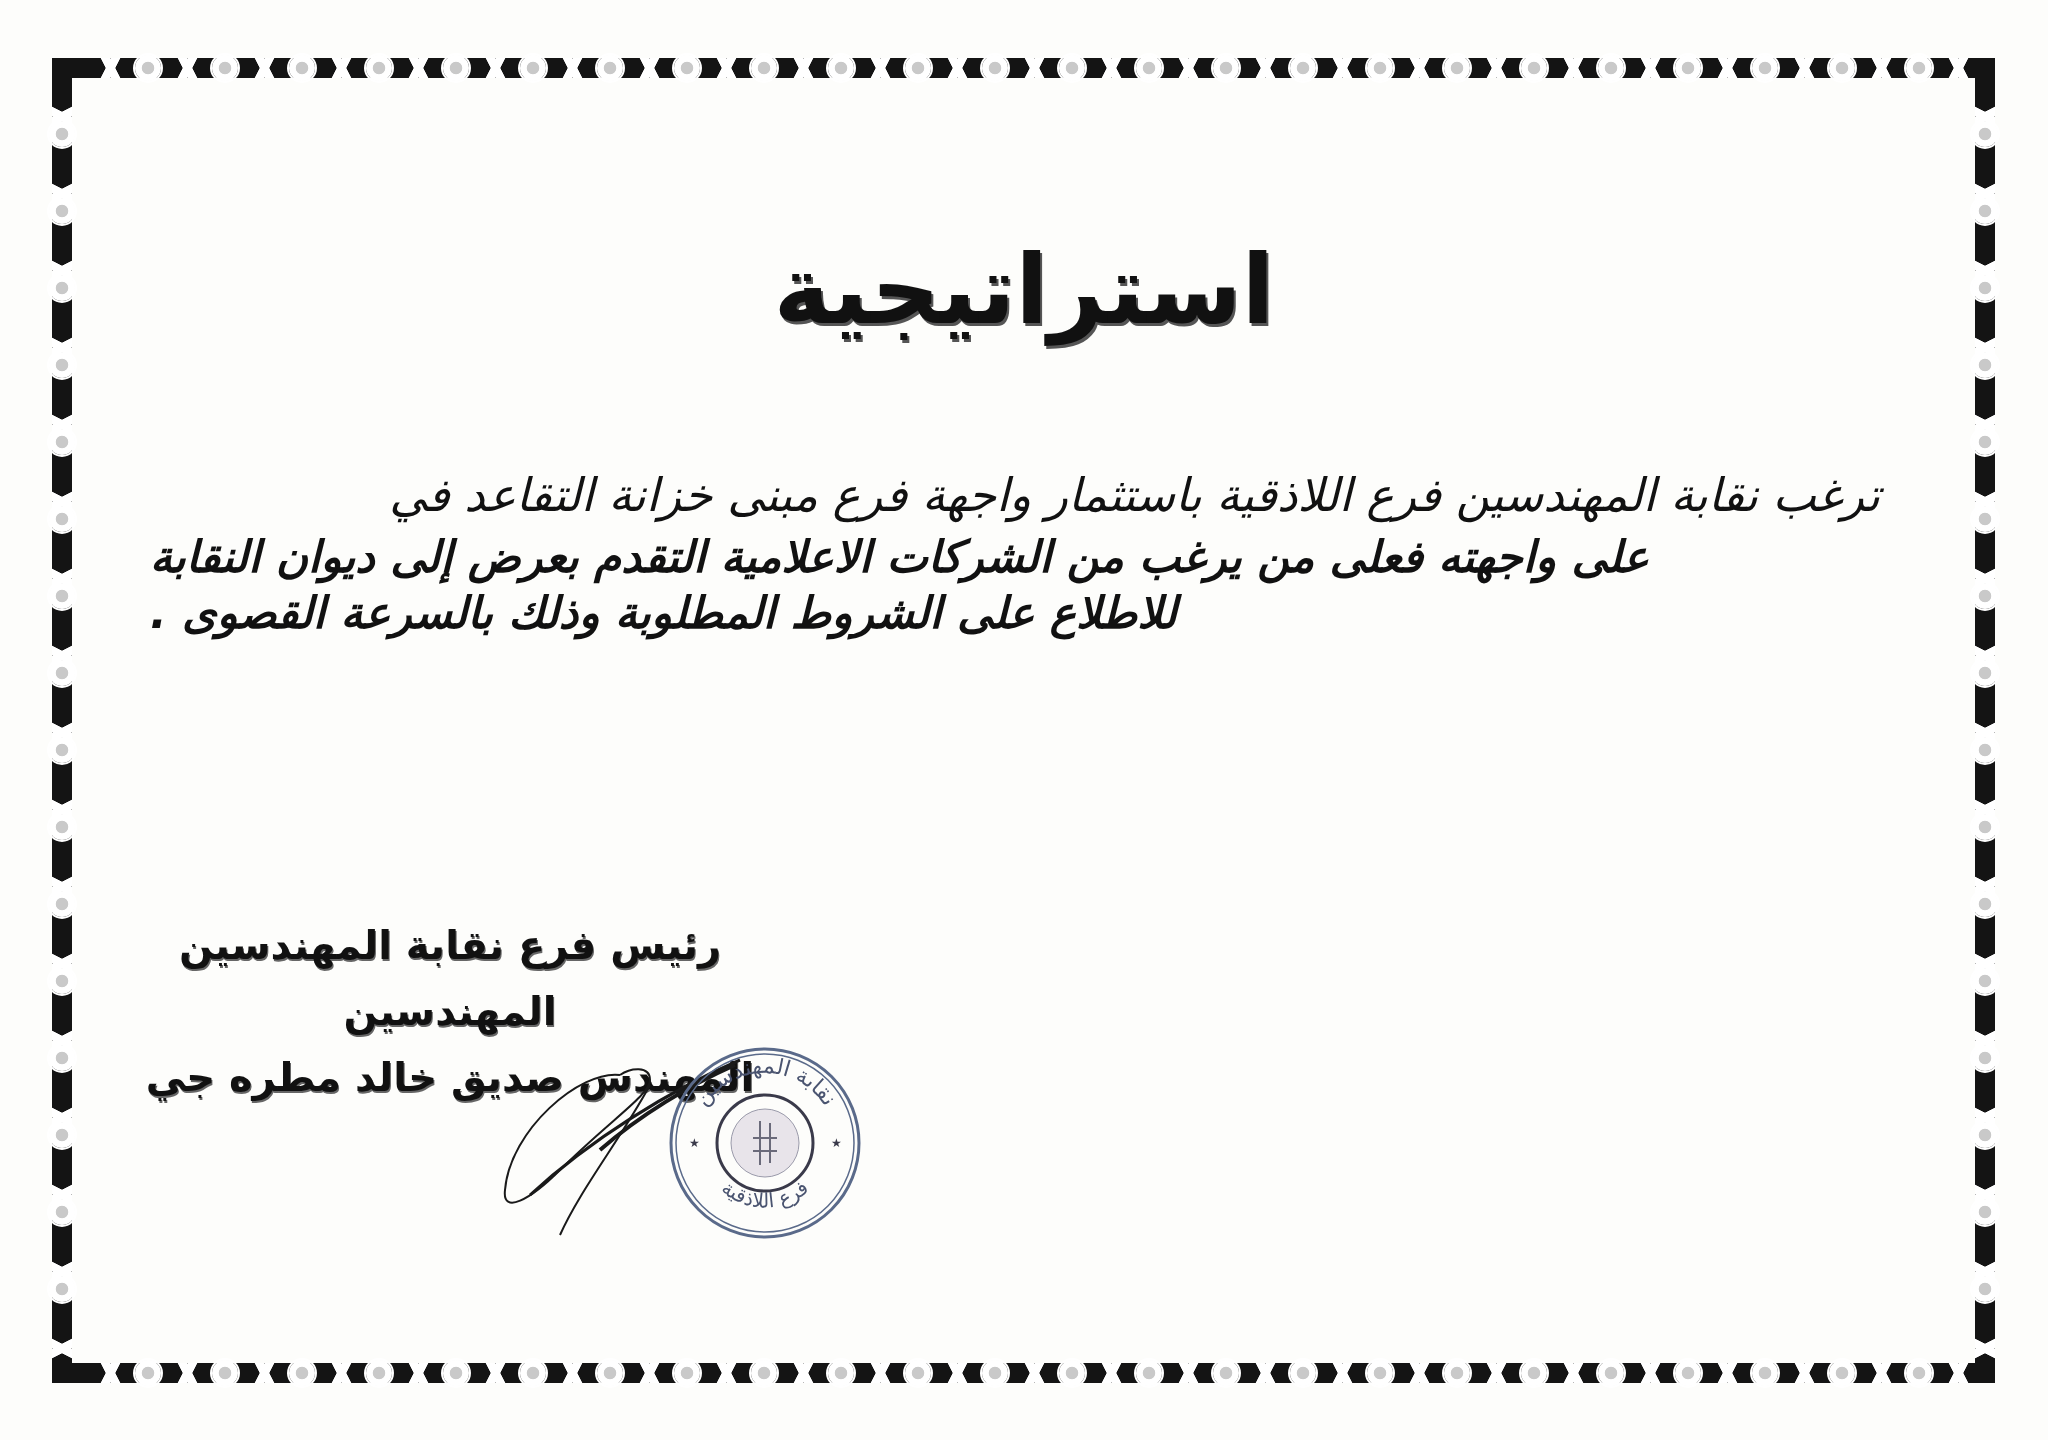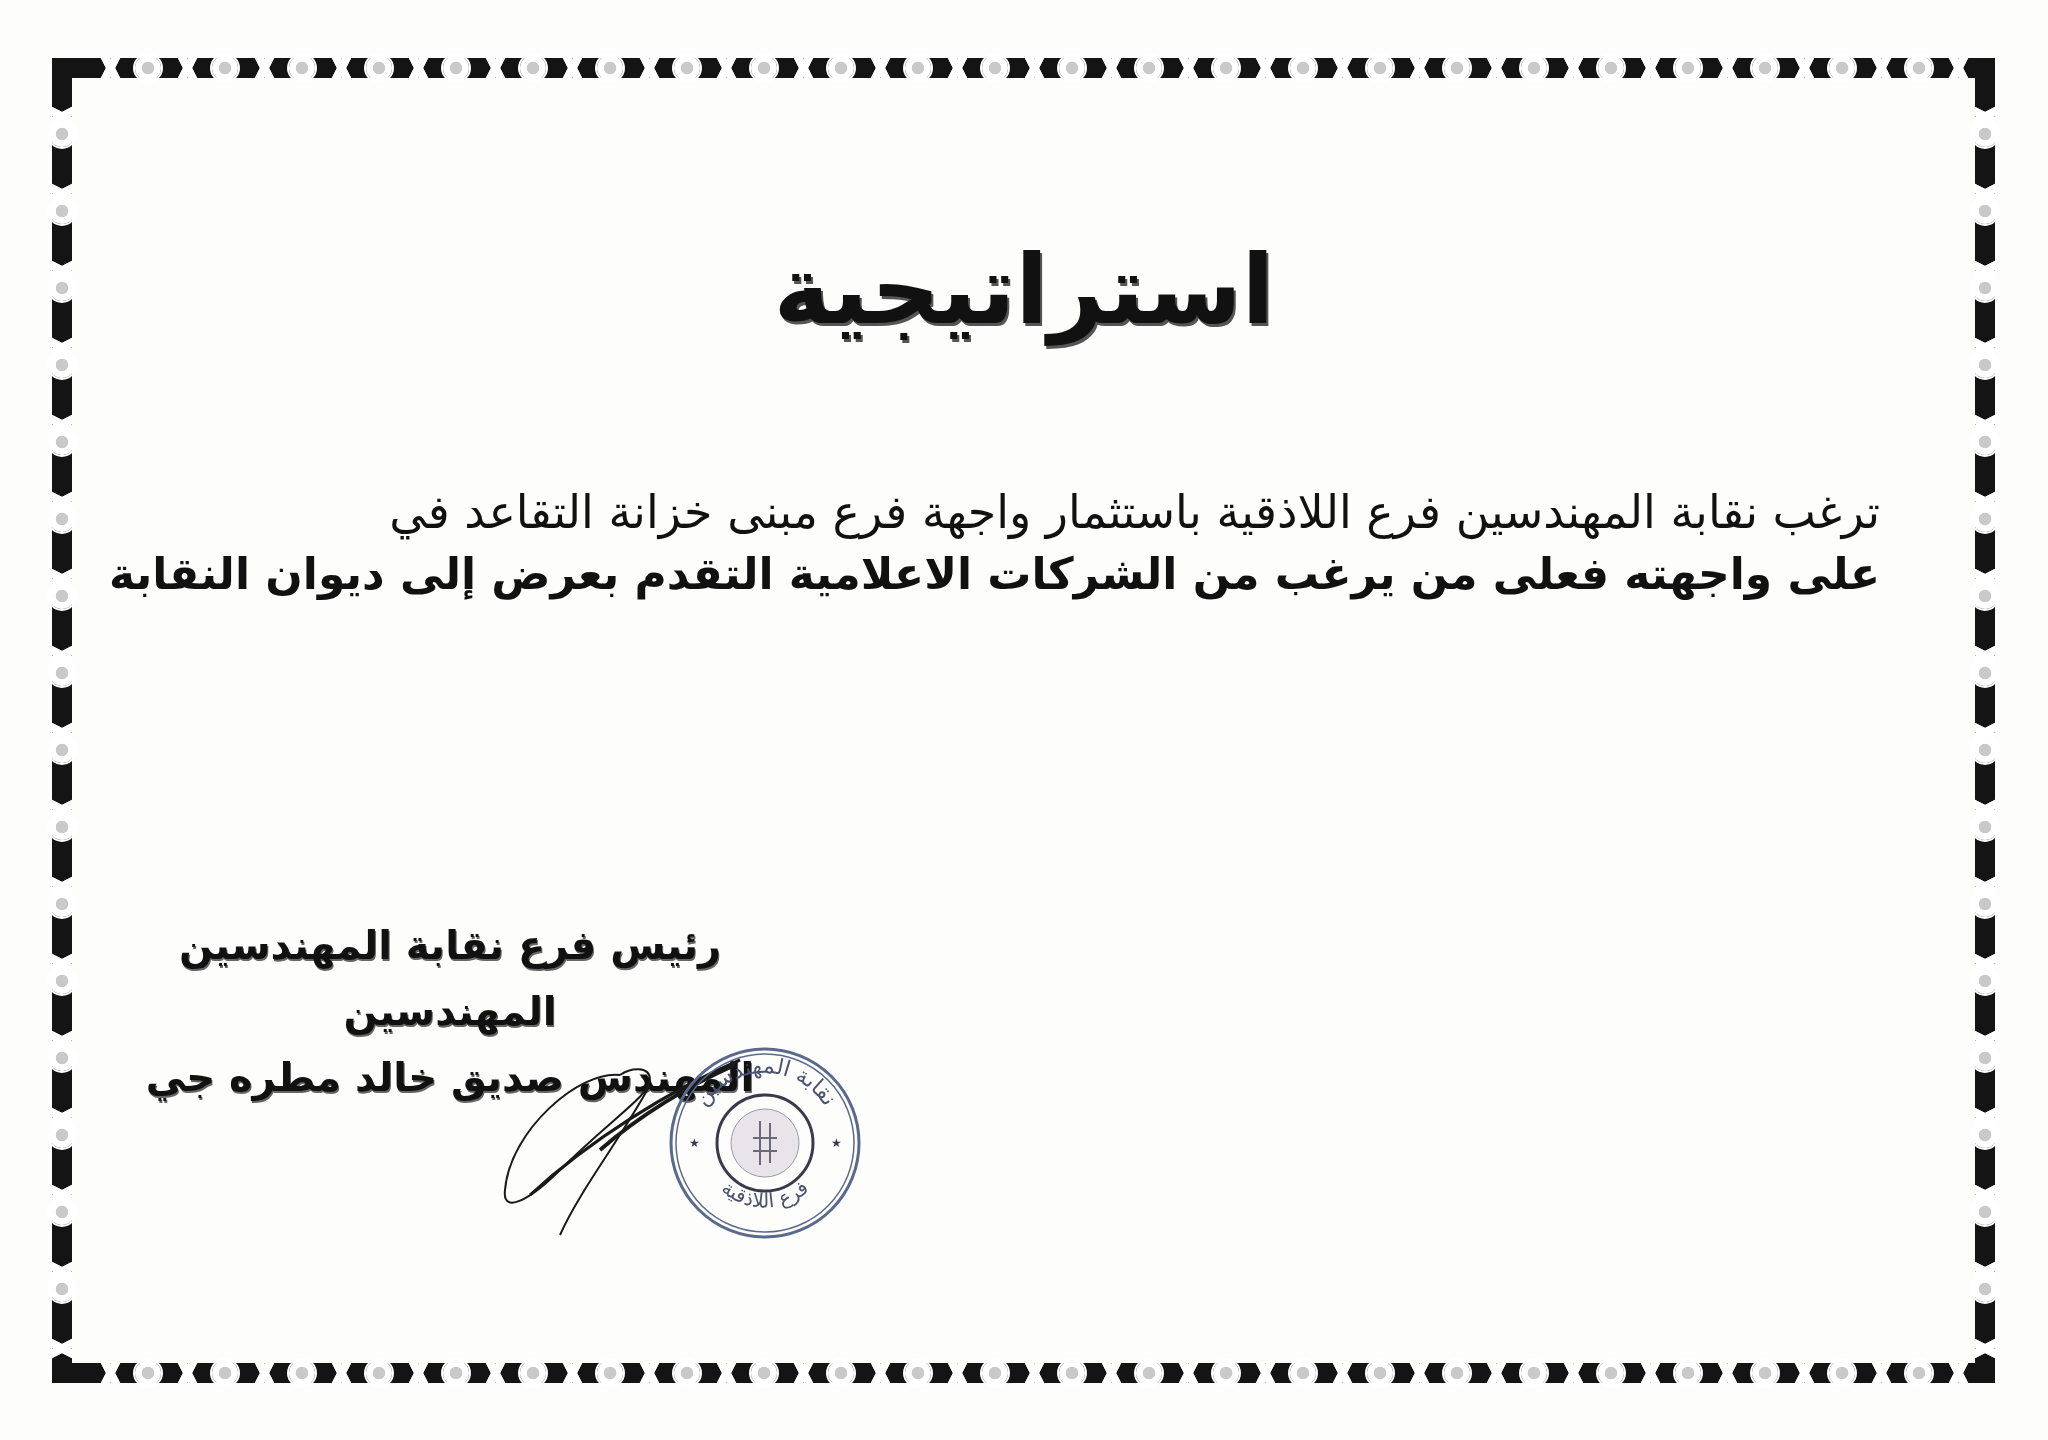--- a/index.html
+++ b/index.html
@@ -31,23 +31,23 @@
     transform: translate(-50%, -50%);
   }
   
   .title {
     position: absolute; left: 0; width: 2048px; top: 225px; text-align: center;
     font-family: "DejaVu Sans", sans-serif; font-weight: bold; font-size: 96px;
     line-height: 130px; direction: rtl;
     text-shadow: 2px 3px 0 #555;
   }
   .body-para {
-    position: absolute; left: 150px; width: 1730px; top: 479px;
+    position: absolute; left: 150px; width: 1730px; top: 462px;
     direction: rtl; text-align: right;
-    font-family: "DejaVu Sans", sans-serif; font-size: 46px; line-height: 67px;
+    font-family: "DejaVu Sans", sans-serif; font-size: 46px; line-height: 67px; font-style: italic;
   }
   .body-para .ln { display: block; white-space: nowrap; }
   .body-para .ln.center { text-align: left; font-weight: bold; font-size: 44px; line-height: 56px; }
   .body-para .ln.b { font-weight: bold; }
   .signature {
     position: absolute; left: 120px; width: 660px; top: 912px;
     direction: rtl; text-align: center; font-weight: bold; font-size: 40px; line-height: 66px;
     text-shadow: 1px 2px 0 #666;
   }
   .stamp {
@@ -145,20 +145,21 @@
       <div class="flower" style="left: 10px; top: 1231px;"></div>
       <div class="flower" style="left: 1933px; top: 1231px;"></div>
     </div>
 </div>
 
 <div class="title">استراتيجية</div>
 
 <div class="body-para">
   <span class="ln">ترغب نقابة المهندسين فرع اللاذقية باستثمار واجهة فرع مبنى خزانة التقاعد في</span>
   <span class="ln center">على واجهته فعلى من يرغب من الشركات الاعلامية التقدم بعرض إلى ديوان النقابة</span>
+  <span class="ln center">للاطلاع على الشروط المطلوبة وذلك بالسرعة القصوى .</span>
 </div>
 
 <div class="signature">
   <div>رئيس فرع نقابة المهندسين المهندسين</div>
   <div>المهندس صديق خالد مطره جي</div>
 </div>
 
 <svg class="sig-scribble" viewBox="0 0 300 200">
   <path d="M270 20 C 200 50, 120 100, 60 155" stroke="#1a1a1a" stroke-width="3" fill="none"></path>
   <path d="M150 35 C 110 30, 40 90, 35 150 C 32 175, 60 160, 90 130 C 140 80, 180 55, 180 40 C 180 25, 160 28, 150 35" stroke="#1a1a1a" stroke-width="2" fill="none"></path>

